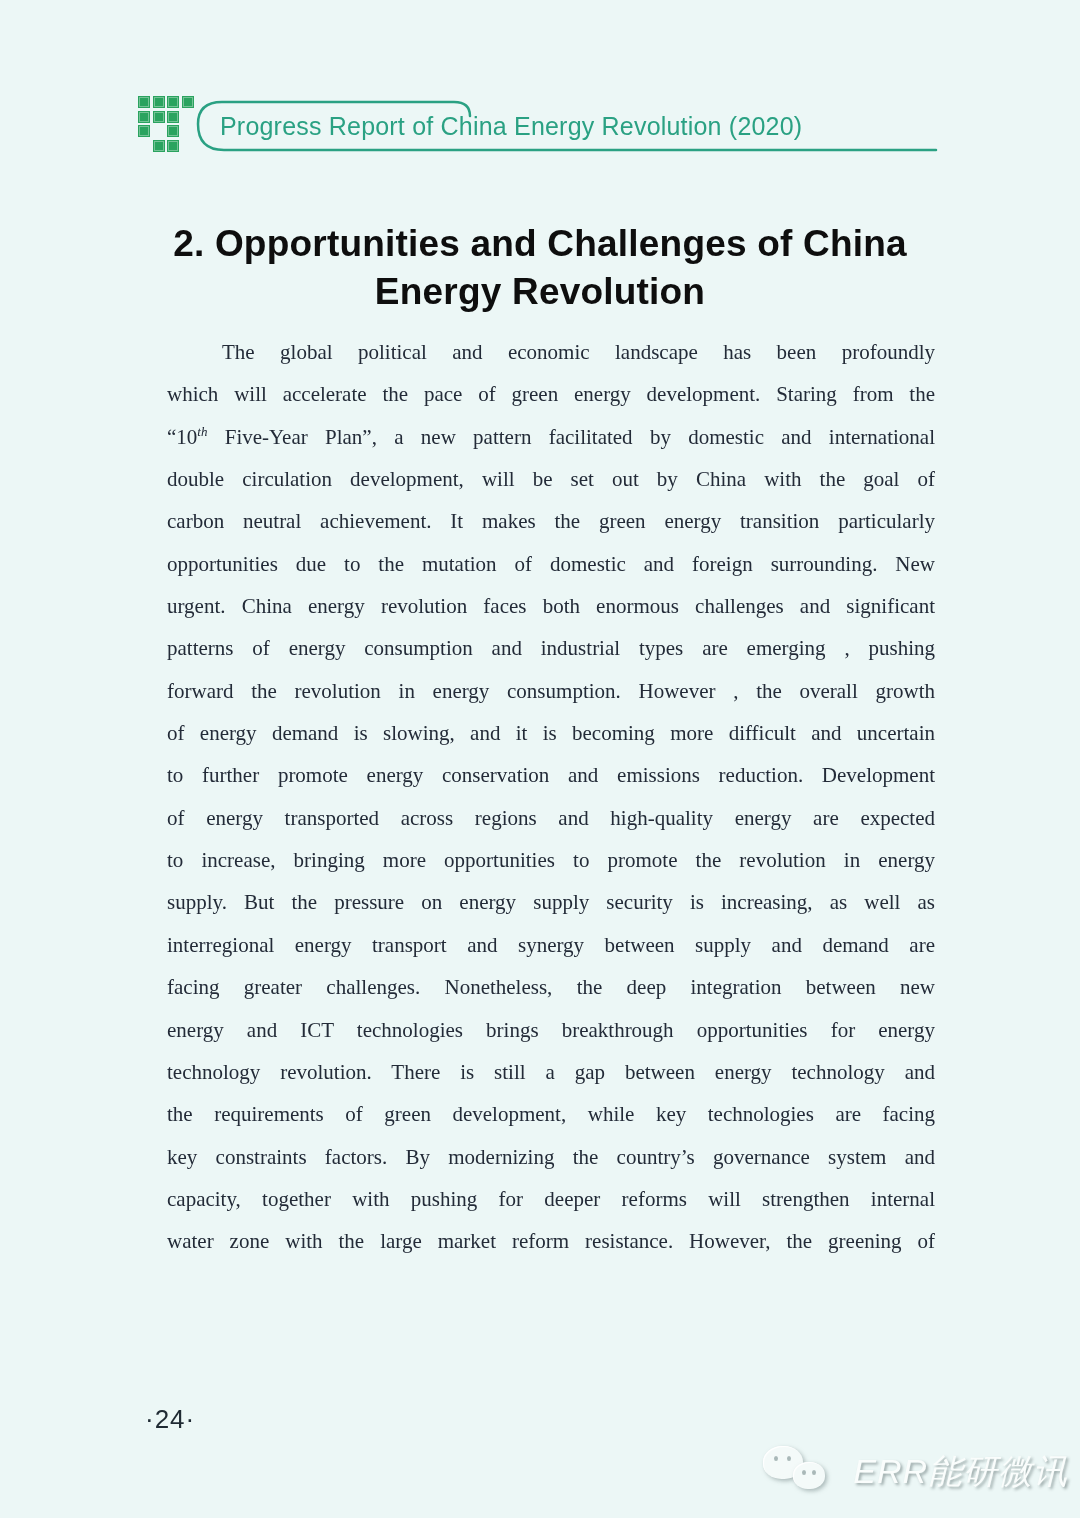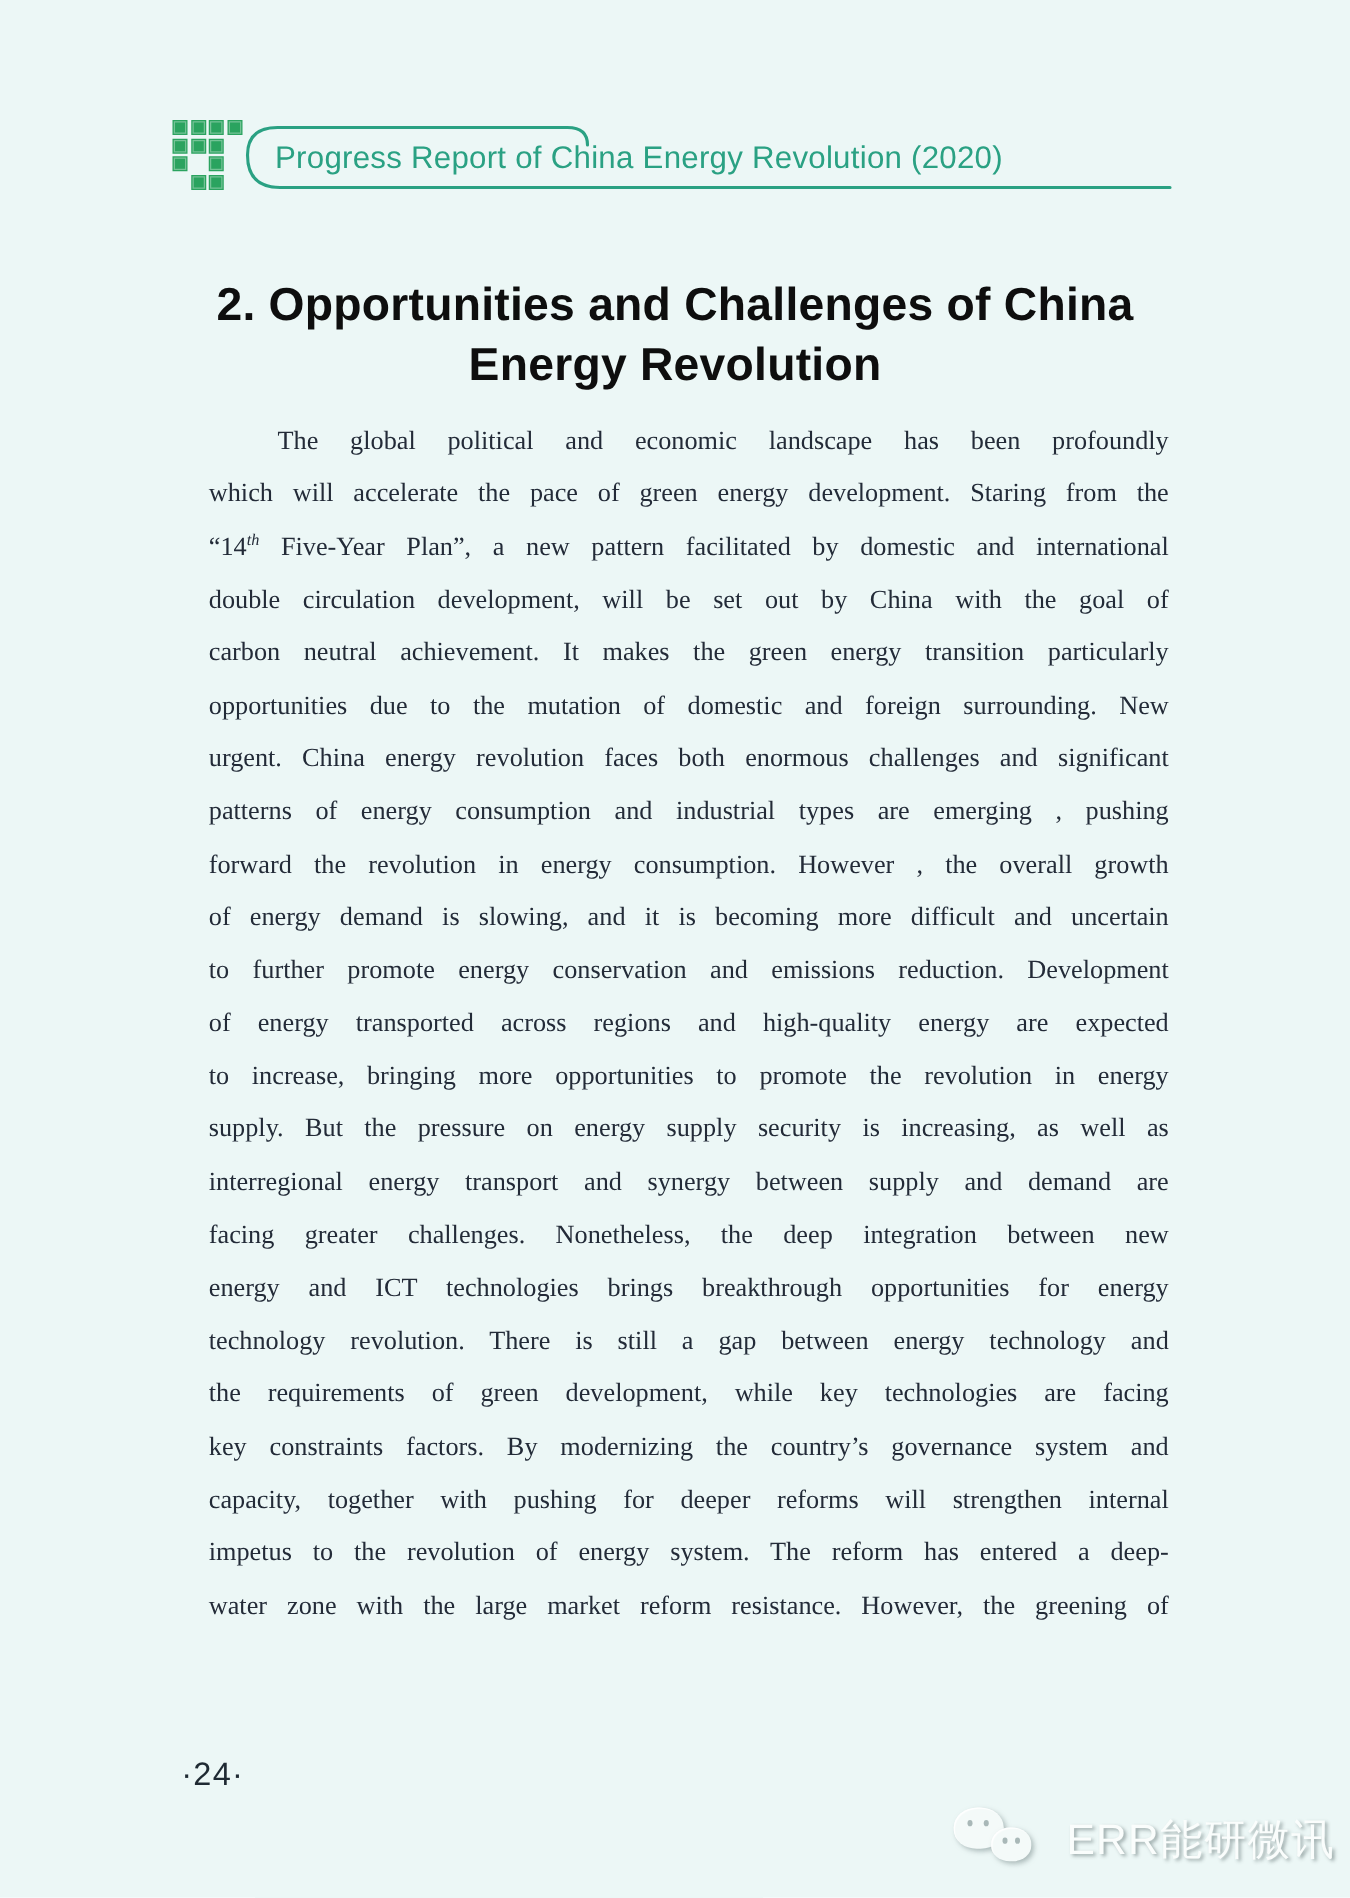--- a/index.html
+++ b/index.html
@@ -55,21 +55,21 @@
 
   
   .pagenum{
     position:absolute;left:145px;top:1404px;
     font-size:26px;color:#1f2a33;letter-spacing:1px;
   }
 
   
   .watermark{
     position:absolute;right:12px;top:1444px;
-    display:flex;align-items:center;gap:16px;
+    display:flex;align-items:center;gap:16px;font-style:italic;
   }
   .wm-icon{position:relative;width:74px;height:56px;}
   .bubble{
     position:absolute;background:#f4faf9;
     box-shadow:2px 2px 4px rgba(150,165,165,.75), inset 1px 1px 1px #ffffff;
   }
   .bubble.big{left:0;top:2px;width:40px;height:33px;border-radius:48% 48% 46% 46%;}
   .bubble.small{left:30px;top:18px;width:32px;height:27px;border-radius:48% 48% 46% 46%;}
   .bubble.big::after{
     content:"";position:absolute;left:6px;bottom:-6px;
@@ -127,40 +127,39 @@
   </header>
 
   <div class="title">
     <div>2. Opportunities and Challenges of China</div>
     <div>Energy Revolution</div>
   </div>
 
   <main class="body">
       <div class="body-line indent"><span>The global political and economic landscape has been profoundly</span></div>
       <div class="body-line"><span>which will accelerate the pace of green energy development. Staring from the</span></div>
-      <div class="body-line"><span>“14</span><sup>th</sup><span> Five-Year Plan”, a new pattern facilitated by domestic and international</span></div>
+      <div class="body-line"><span>“10</span><sup>th</sup><span> Five-Year Plan”, a new pattern facilitated by domestic and international</span></div>
       <div class="body-line"><span>double circulation development, will be set out by China with the goal of</span></div>
       <div class="body-line"><span>carbon neutral achievement. It makes the green energy transition particularly</span></div>
       <div class="body-line"><span>opportunities due to the mutation of domestic and foreign surrounding. New</span></div>
       <div class="body-line"><span>urgent. China energy revolution faces both enormous challenges and significant</span></div>
       <div class="body-line"><span>patterns of energy consumption and industrial types are emerging , pushing</span></div>
       <div class="body-line"><span>forward the revolution in energy consumption. However , the overall growth</span></div>
       <div class="body-line"><span>of energy demand is slowing, and it is becoming more difficult and uncertain</span></div>
       <div class="body-line"><span>to further promote energy conservation and emissions reduction. Development</span></div>
       <div class="body-line"><span>of energy transported across regions and high-quality energy are expected</span></div>
       <div class="body-line"><span>to increase, bringing more opportunities to promote the revolution in energy</span></div>
       <div class="body-line"><span>supply. But the pressure on energy supply security is increasing, as well as</span></div>
       <div class="body-line"><span>interregional energy transport and synergy between supply and demand are</span></div>
       <div class="body-line"><span>facing greater challenges. Nonetheless, the deep integration between new</span></div>
       <div class="body-line"><span>energy and ICT technologies brings breakthrough opportunities for energy</span></div>
       <div class="body-line"><span>technology revolution. There is still a gap between energy technology and</span></div>
       <div class="body-line"><span>the requirements of green development, while key technologies are facing</span></div>
       <div class="body-line"><span>key constraints factors. By modernizing the country’s governance system and</span></div>
       <div class="body-line"><span>capacity, together with pushing for deeper reforms will strengthen internal</span></div>
-      <div class="body-line"><span>impetus to the revolution of energy system. The reform has entered a deep-</span></div>
       <div class="body-line"><span>water zone with the large market reform resistance. However, the greening of</span></div>
     </main>
 
   <div class="pagenum">·24·</div>
 
   <div class="watermark">
     <div class="wm-icon">
       <div class="bubble big">
           <i></i>
           <i></i>

